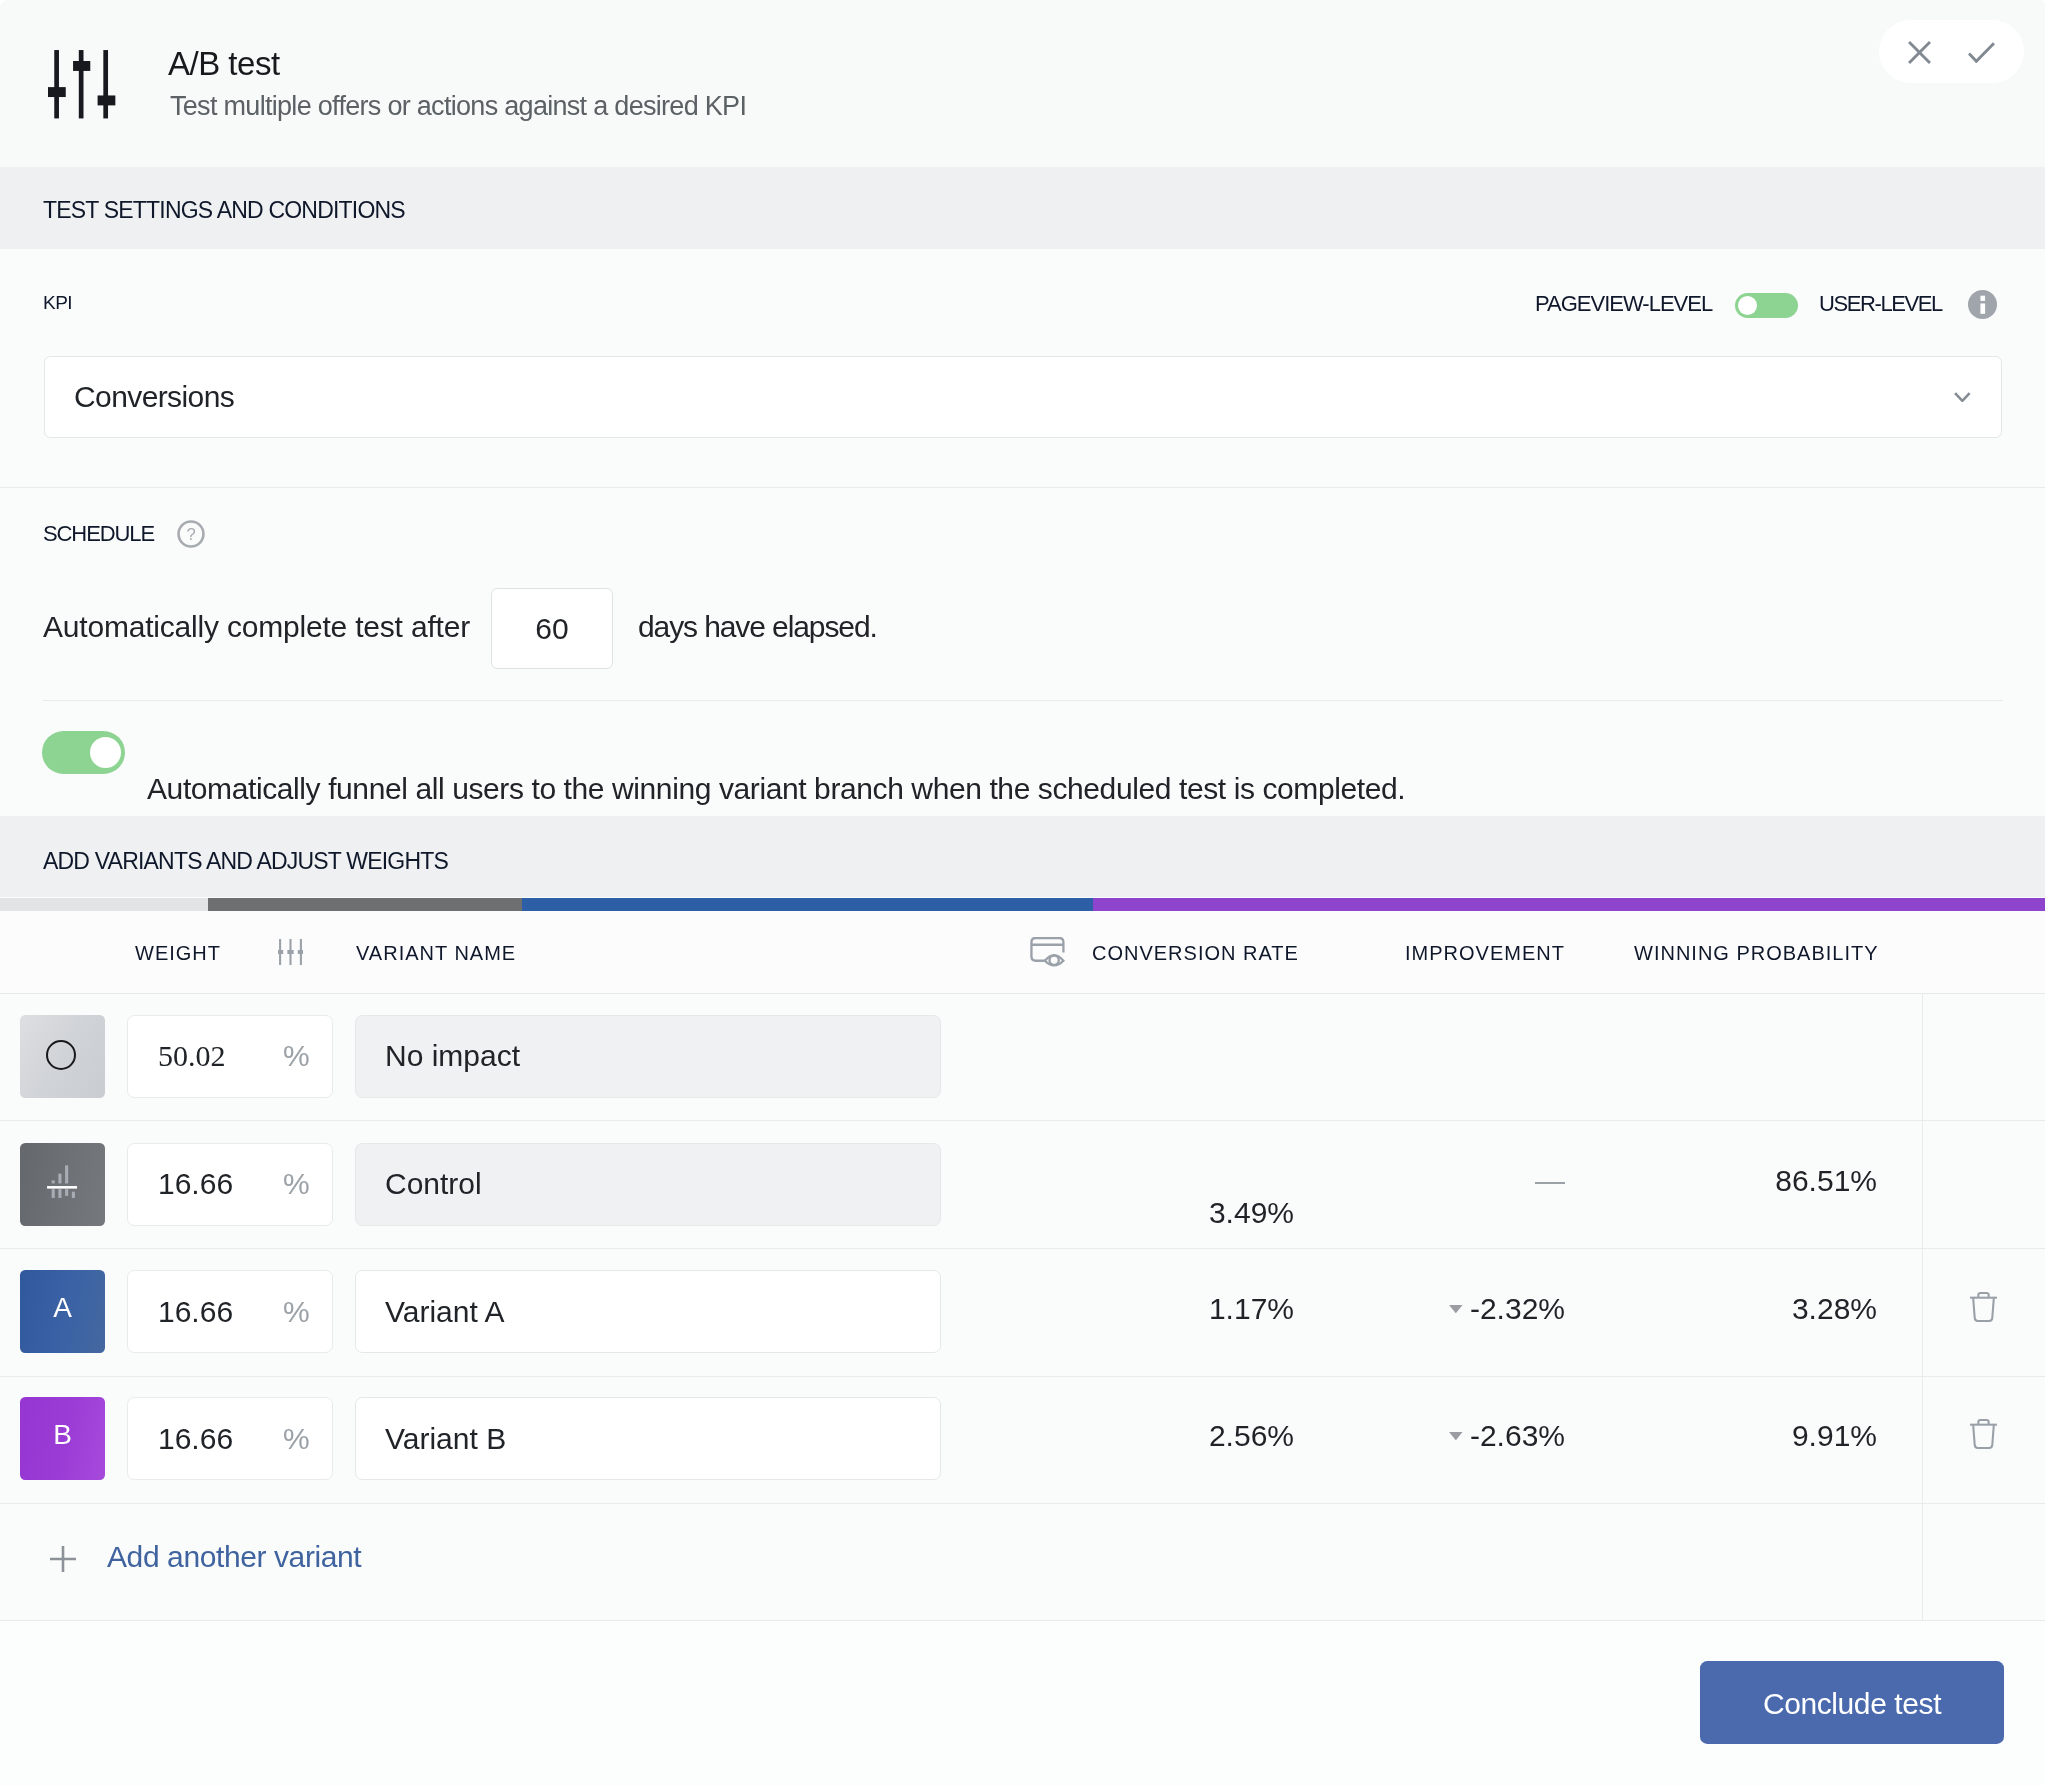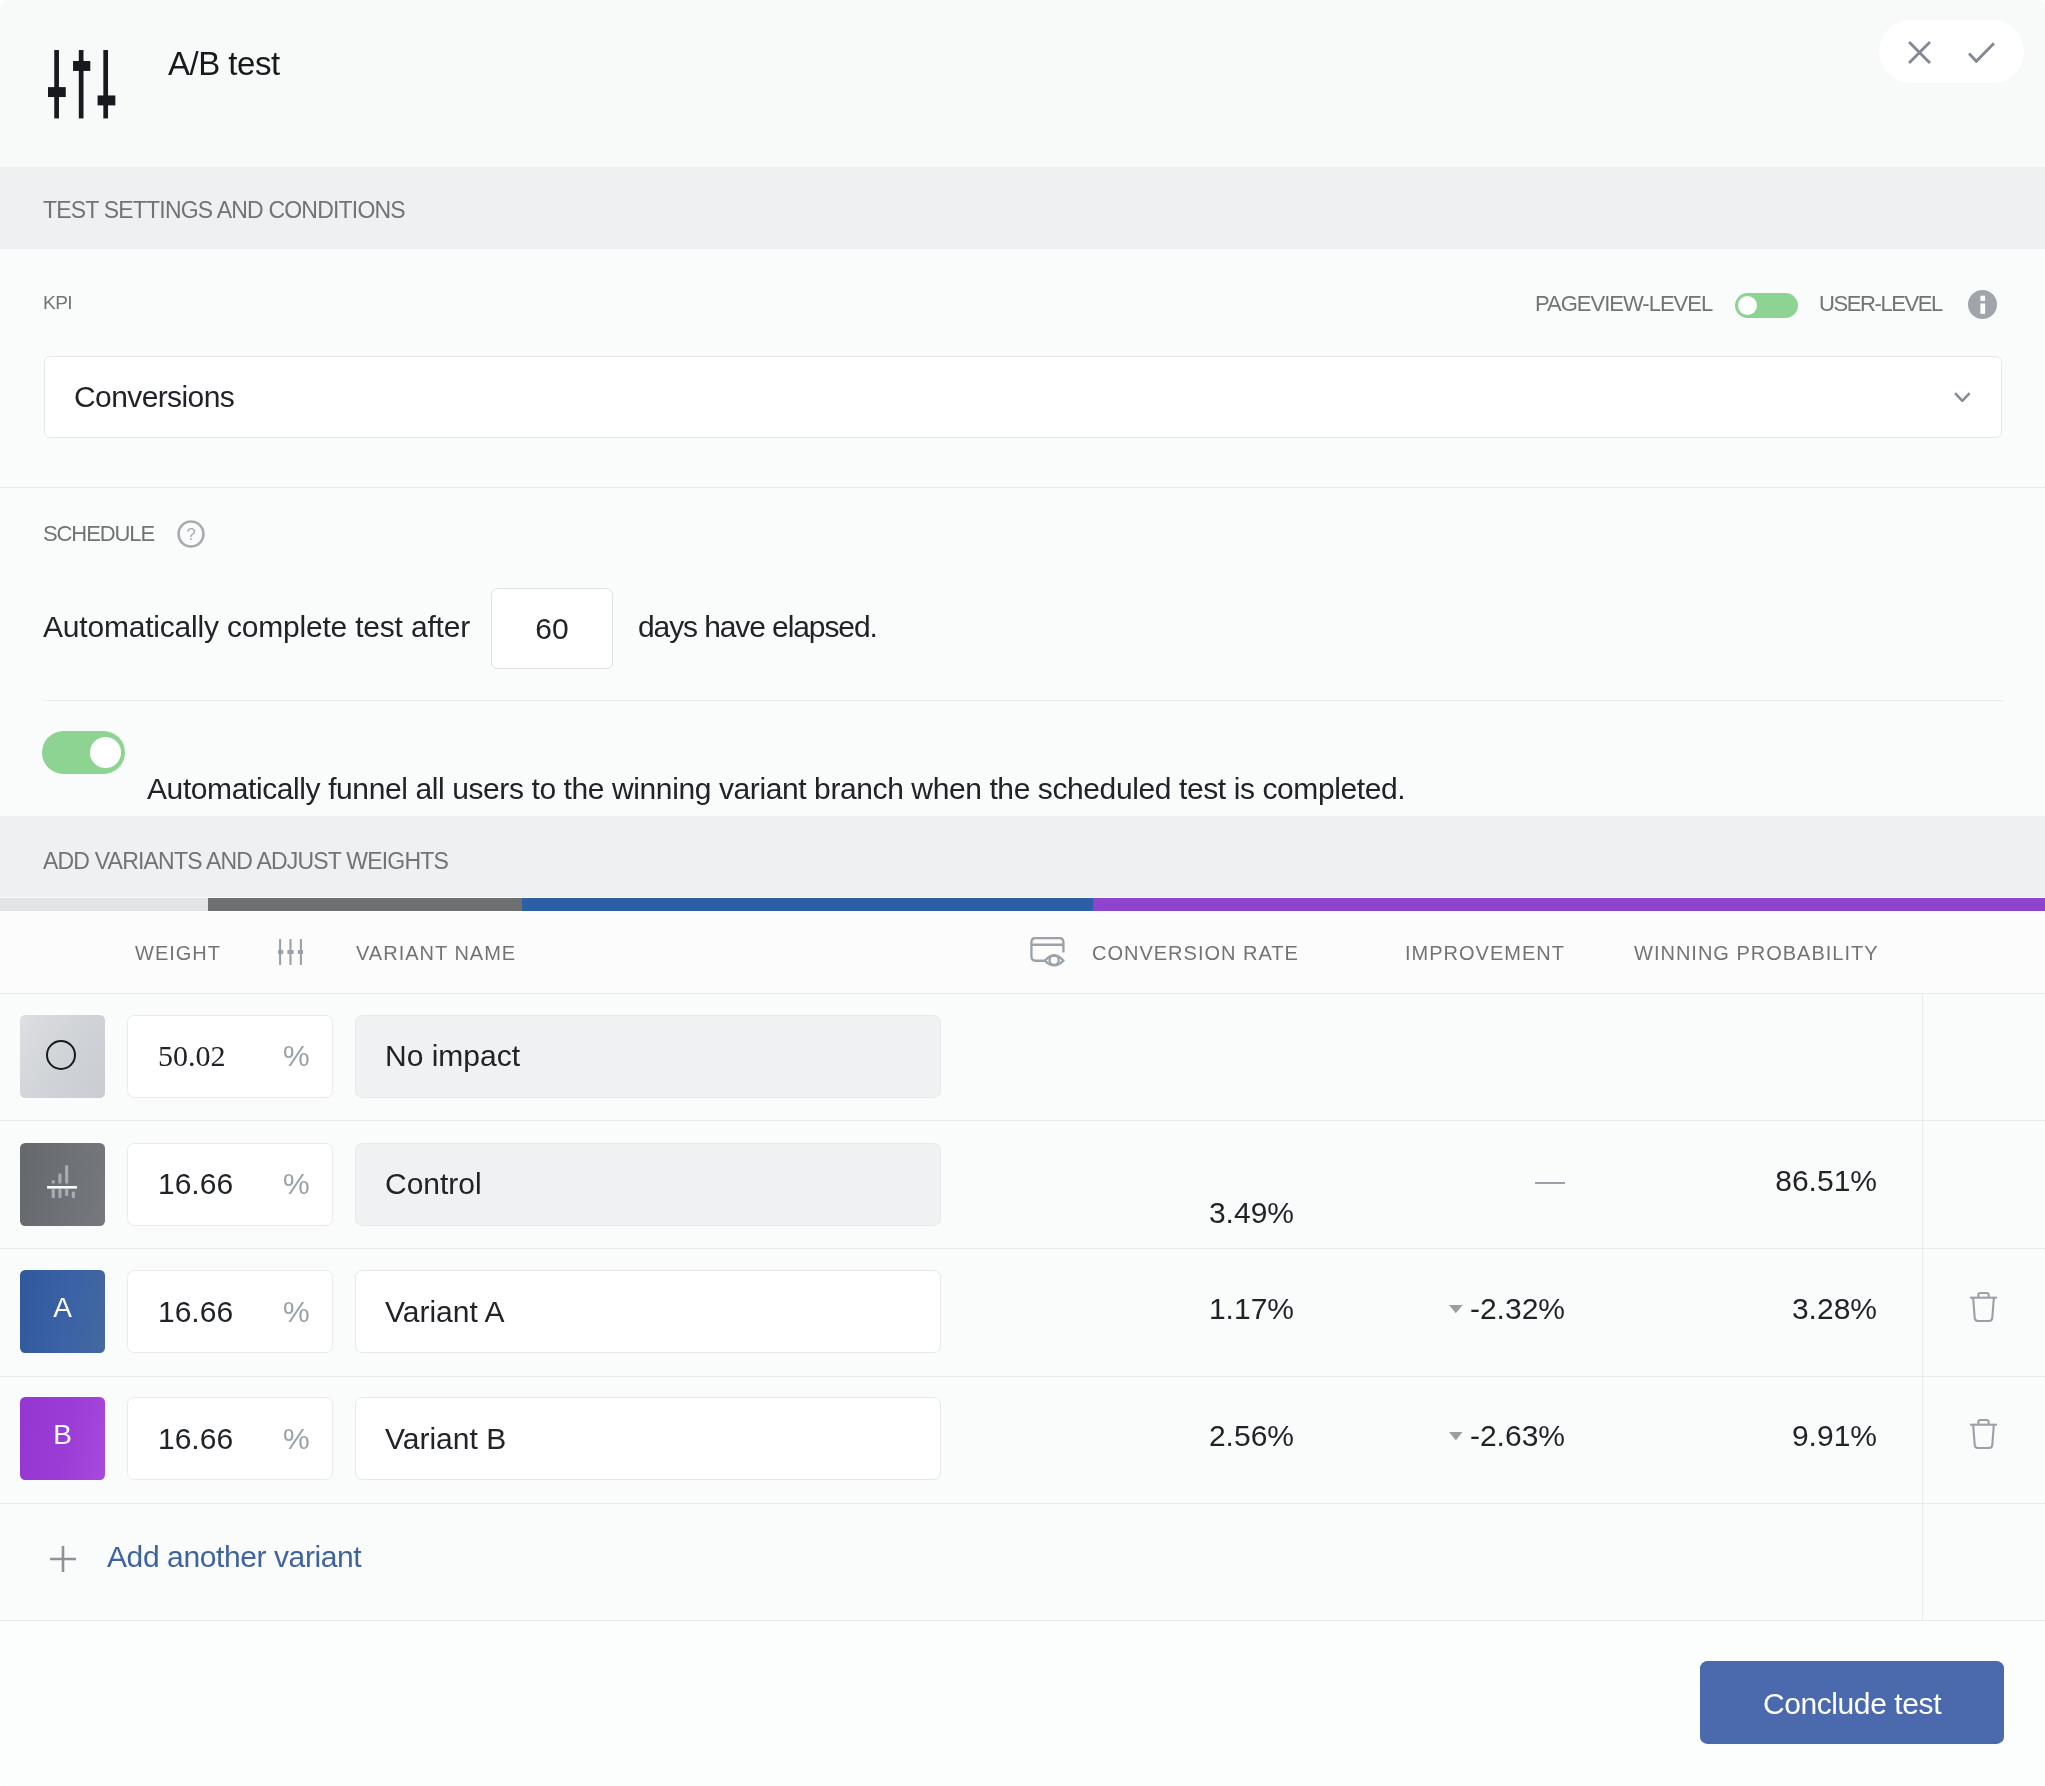--- a/index.html
+++ b/index.html
@@ -1,36 +1,37 @@
 <!DOCTYPE html>
 <html style="font-size:8.3px"><head>
 <meta charset="utf-8">
 <style>
 * { margin:0; padding:0; box-sizing:border-box; }
 html,body { width:2046px; height:1787px; background:#ffffff; font-family:"Liberation Sans", sans-serif; }
 .panel { position:absolute; left:0; top:0; width:2046px; height:1787px; background:#fafbfb; border-radius:8px; overflow:hidden; }
 .abs { position:absolute; }
-.lbl { color:#737373; letter-spacing:1.6px; }
+.lbl { color:#0f172a; letter-spacing:1.6px; }
 </style>
 </head>
 <body>
 <div class="panel">
 
   <div class="abs" style="left:0;top:0;width:2046px;height:167px;background:#f8f9f9;"></div>
   <svg class="abs" style="left:48px;top:49px;" width="71" height="71" viewBox="0 0 136 136">
     <g fill="#17191e">
       <rect x="12" y="2" width="9" height="131"></rect>
       <rect x="0" y="73" width="34" height="19"></rect>
       <rect x="59" y="2" width="9" height="131"></rect>
       <rect x="48" y="23" width="33" height="19"></rect>
       <rect x="106" y="2" width="9" height="131"></rect>
       <rect x="95" y="89" width="34" height="19"></rect>
     </g>
   </svg>
   <div class="abs" style="left:168px;top:45px;font-size:33px;letter-spacing:-0.5px;color:#17191d;">A/B test</div>
+  <div class="abs" style="left:170px;top:91px;font-size:27px;letter-spacing:-0.7px;color:#5c6165;">Test multiple offers or actions against a desired KPI</div>
   <div class="abs" style="left:1879px;top:20.4px;width:145px;height:63px;background:#ffffff;border-radius:32px;"></div>
   <svg class="abs" style="left:1908px;top:41px;" width="23" height="23" viewBox="0 0 44 44">
     <path d="M2 2 L42 42 M42 2 L2 42" stroke="#838992" stroke-width="5.5" fill="none"></path>
   </svg>
   <svg class="abs" style="left:1968px;top:42px;" width="27" height="21" viewBox="0 0 52 40">
     <path d="M2 22 L16 37 L50 2" stroke="#838992" stroke-width="5.5" fill="none"></path>
   </svg>
 
   <div class="abs" style="left:0;top:167px;width:2046px;height:82px;background:#eef0f1;"></div>
   <div class="abs lbl" style="left:43px;top:197px;font-size:23px;letter-spacing:-0.8px;">TEST SETTINGS AND CONDITIONS</div>

